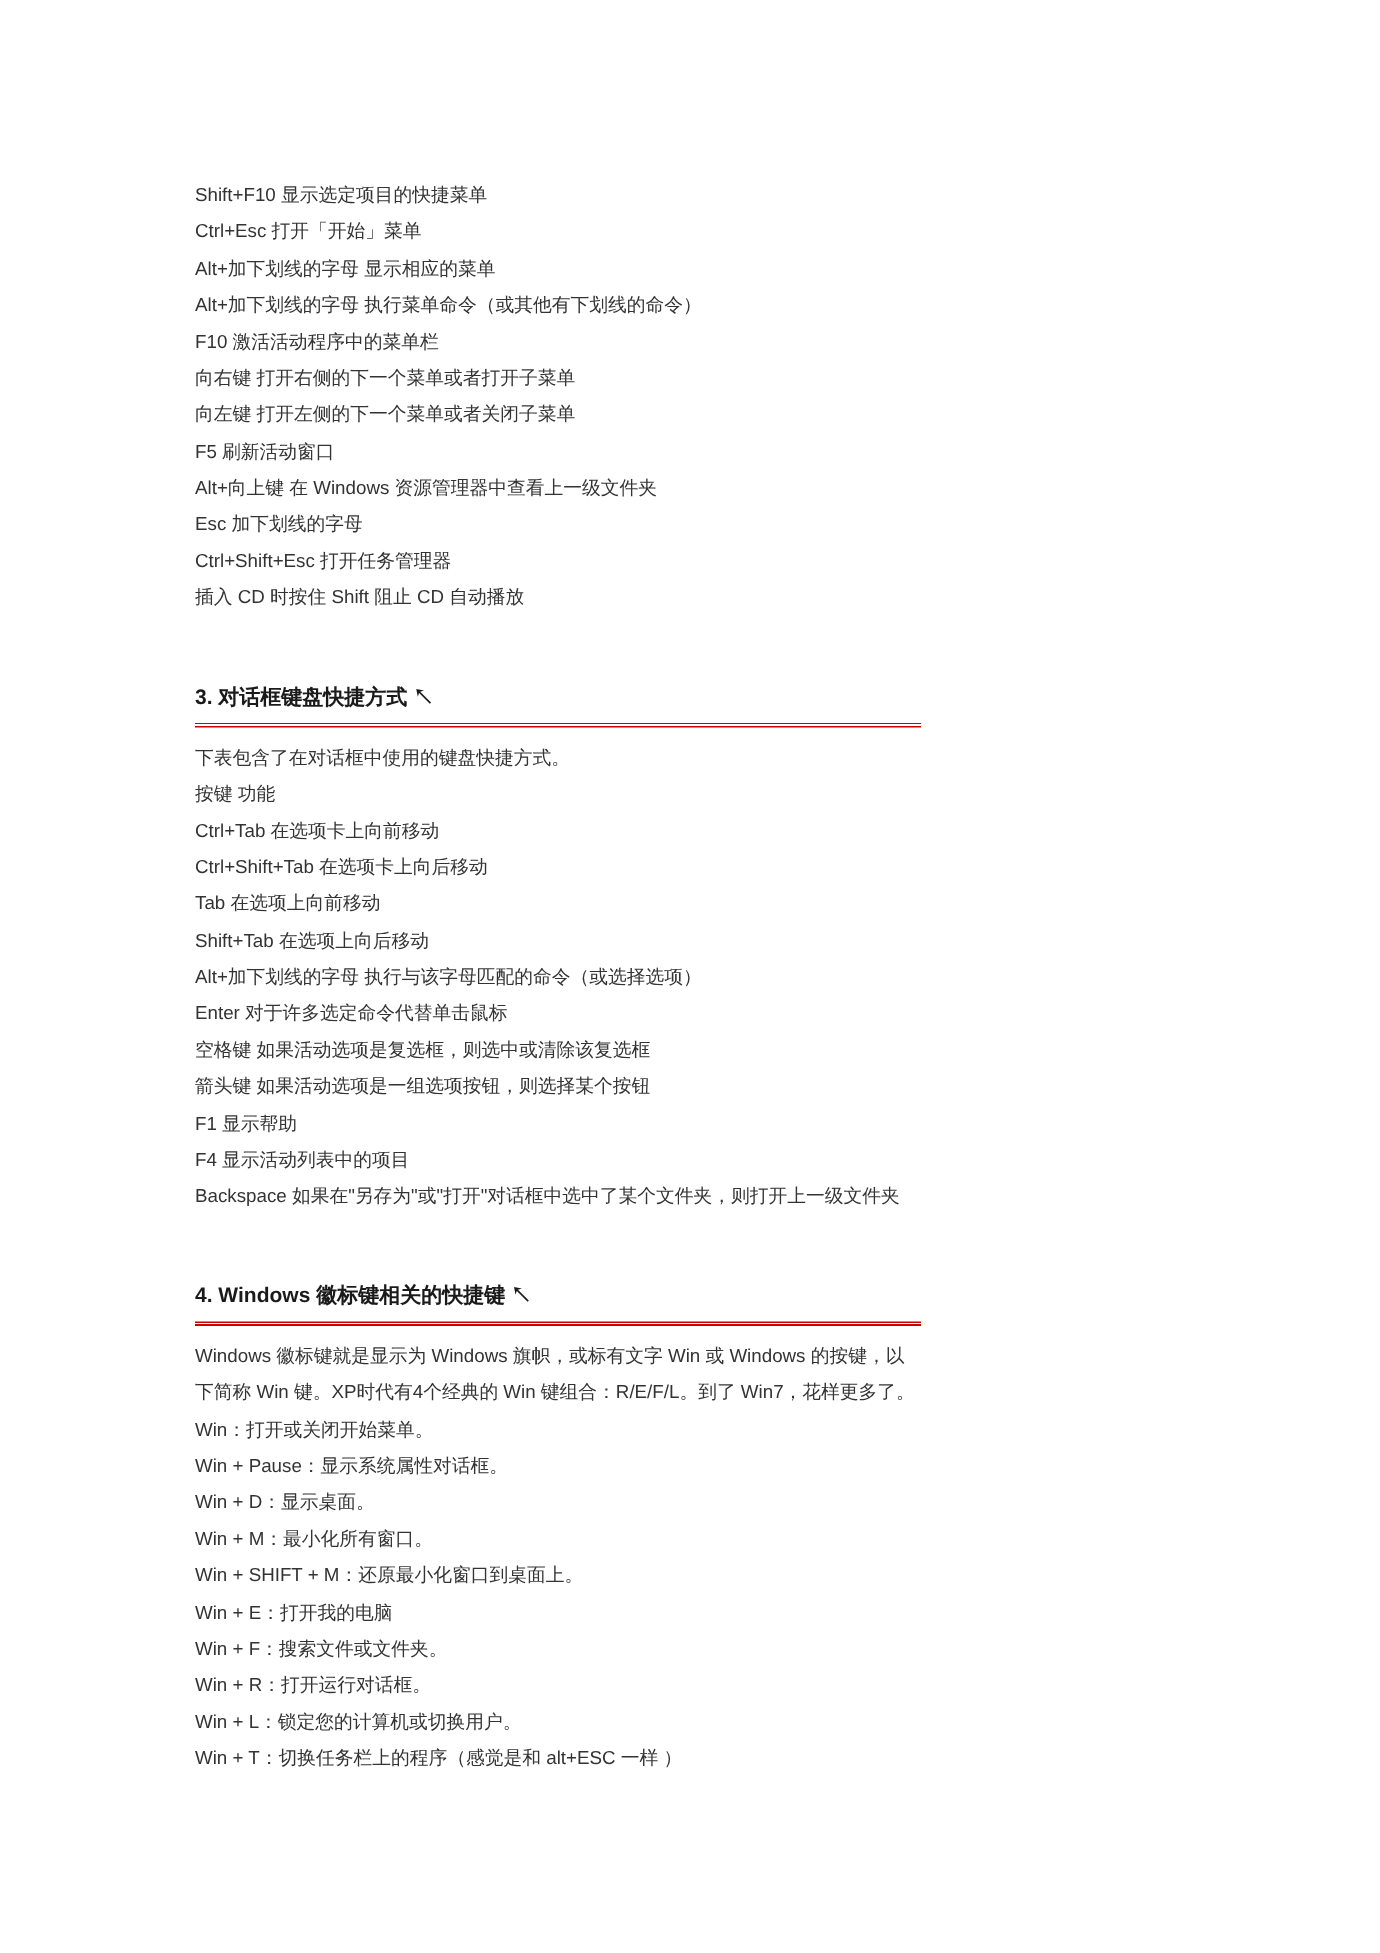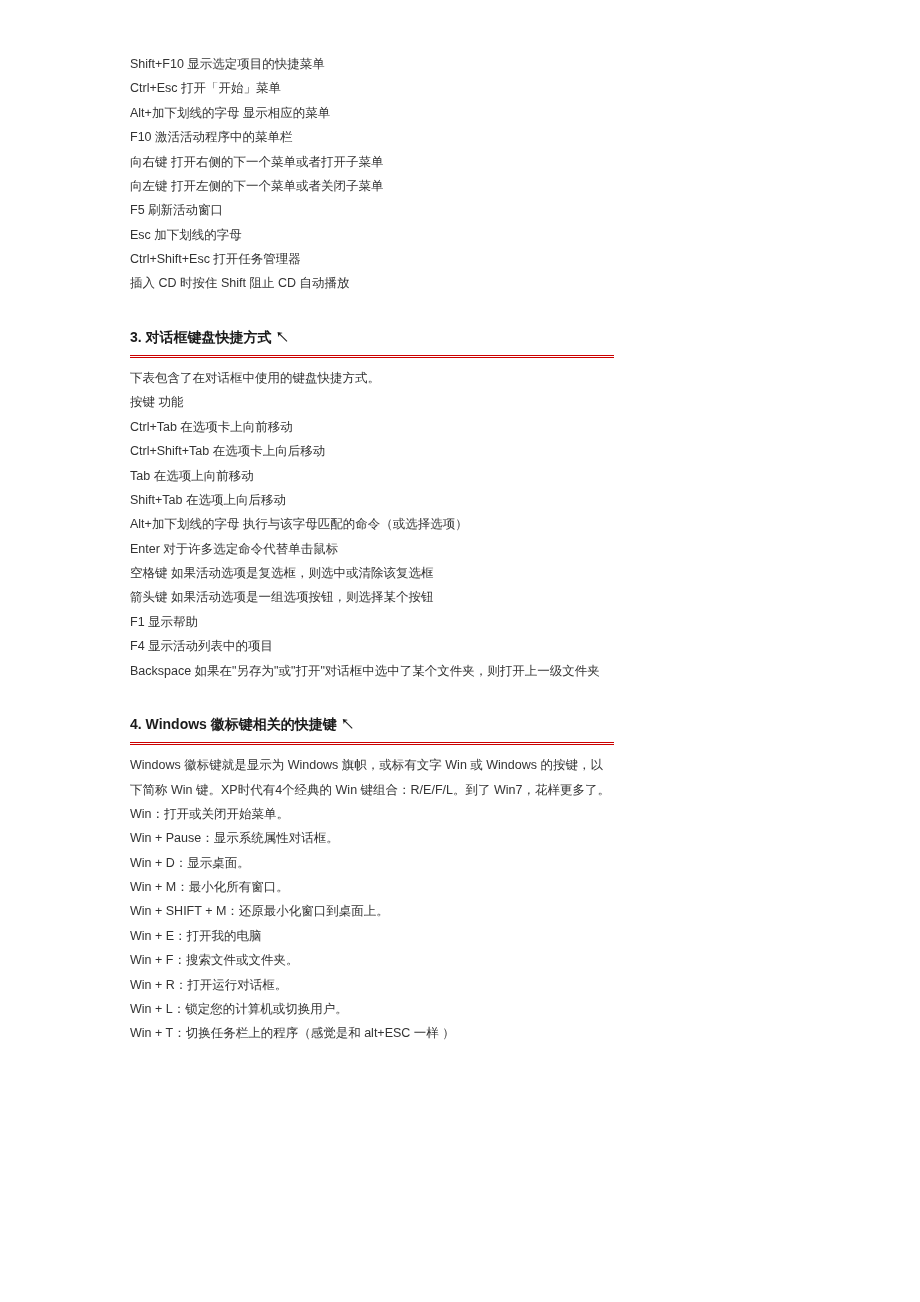--- a/index.html
+++ b/index.html
@@ -5,33 +5,33 @@
   body {
     margin: 0;
     padding: 0;
     background: #ffffff;
     font-family: "Microsoft YaHei", "SimSun", Arial, sans-serif;
   }
   .page {
     width: 744px;
     min-height: 1302px;
     box-sizing: border-box;
-    padding: 50px 130px 60px 130px;
+    padding: 116px 130px 60px 130px;
     color: #333;
     font-size: 12.5px;
     line-height: 1.95;
   }
   .line {
     display: block;
   }
   .heading {
     font-weight: bold;
     font-size: 14px;
     color: #1a1a1a;
-    margin-top: 28px;
+    margin-top: 40px;
     margin-bottom: 4px;
   }
   .rule {
     height: 3px;
     width: 100%;
     background: linear-gradient(to bottom,
       #cc0000 0%, #cc0000 33%,
       #ffffff 33%, #ffffff 66%,
       #cc0000 66%, #cc0000 100%);
     margin-bottom: 8px;
@@ -42,24 +42,26 @@
 </style>
 </head>
 <body>
 
 <div class="page">
 
   <div class="section-body">
     <span class="line">Shift+F10 显示选定项目的快捷菜单</span>
     <span class="line">Ctrl+Esc 打开「开始」菜单</span>
     <span class="line">Alt+加下划线的字母 显示相应的菜单</span>
+    <span class="line">Alt+加下划线的字母 执行菜单命令（或其他有下划线的命令）</span>
     <span class="line">F10 激活活动程序中的菜单栏</span>
     <span class="line">向右键 打开右侧的下一个菜单或者打开子菜单</span>
     <span class="line">向左键 打开左侧的下一个菜单或者关闭子菜单</span>
     <span class="line">F5 刷新活动窗口</span>
+    <span class="line">Alt+向上键 在 Windows 资源管理器中查看上一级文件夹</span>
     <span class="line">Esc 加下划线的字母</span>
     <span class="line">Ctrl+Shift+Esc 打开任务管理器</span>
     <span class="line">插入 CD 时按住 Shift 阻止 CD 自动播放</span>
   </div>
 
   <div class="heading">3. 对话框键盘快捷方式 ↖</div>
   <div class="rule"></div>
   <div class="section-body">
     <span class="line">下表包含了在对话框中使用的键盘快捷方式。</span>
     <span class="line">按键 功能</span>

